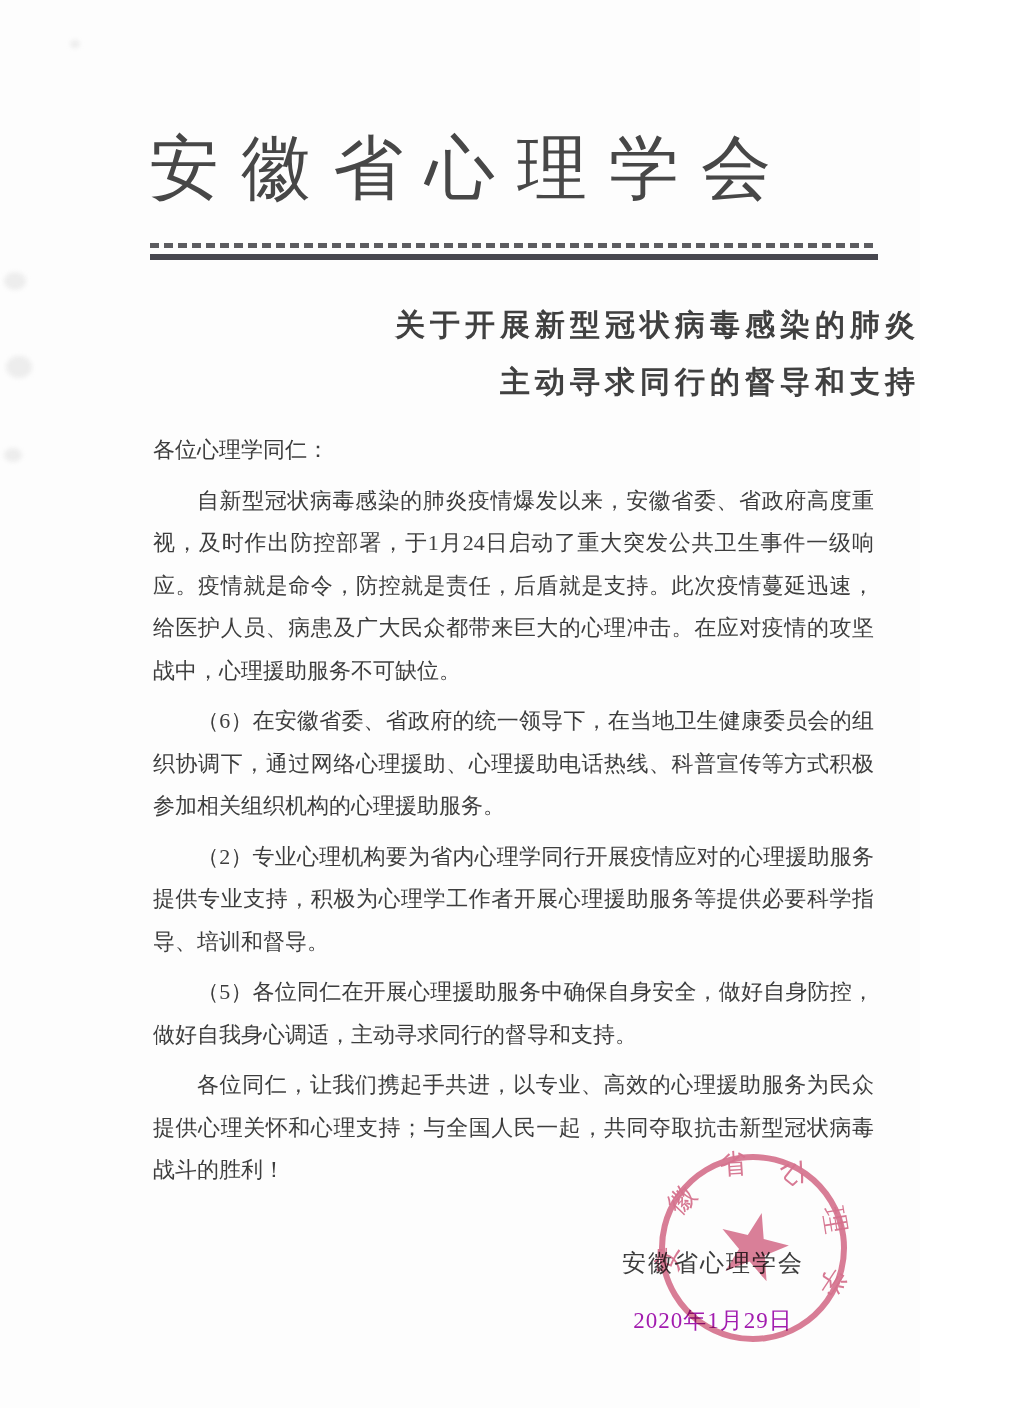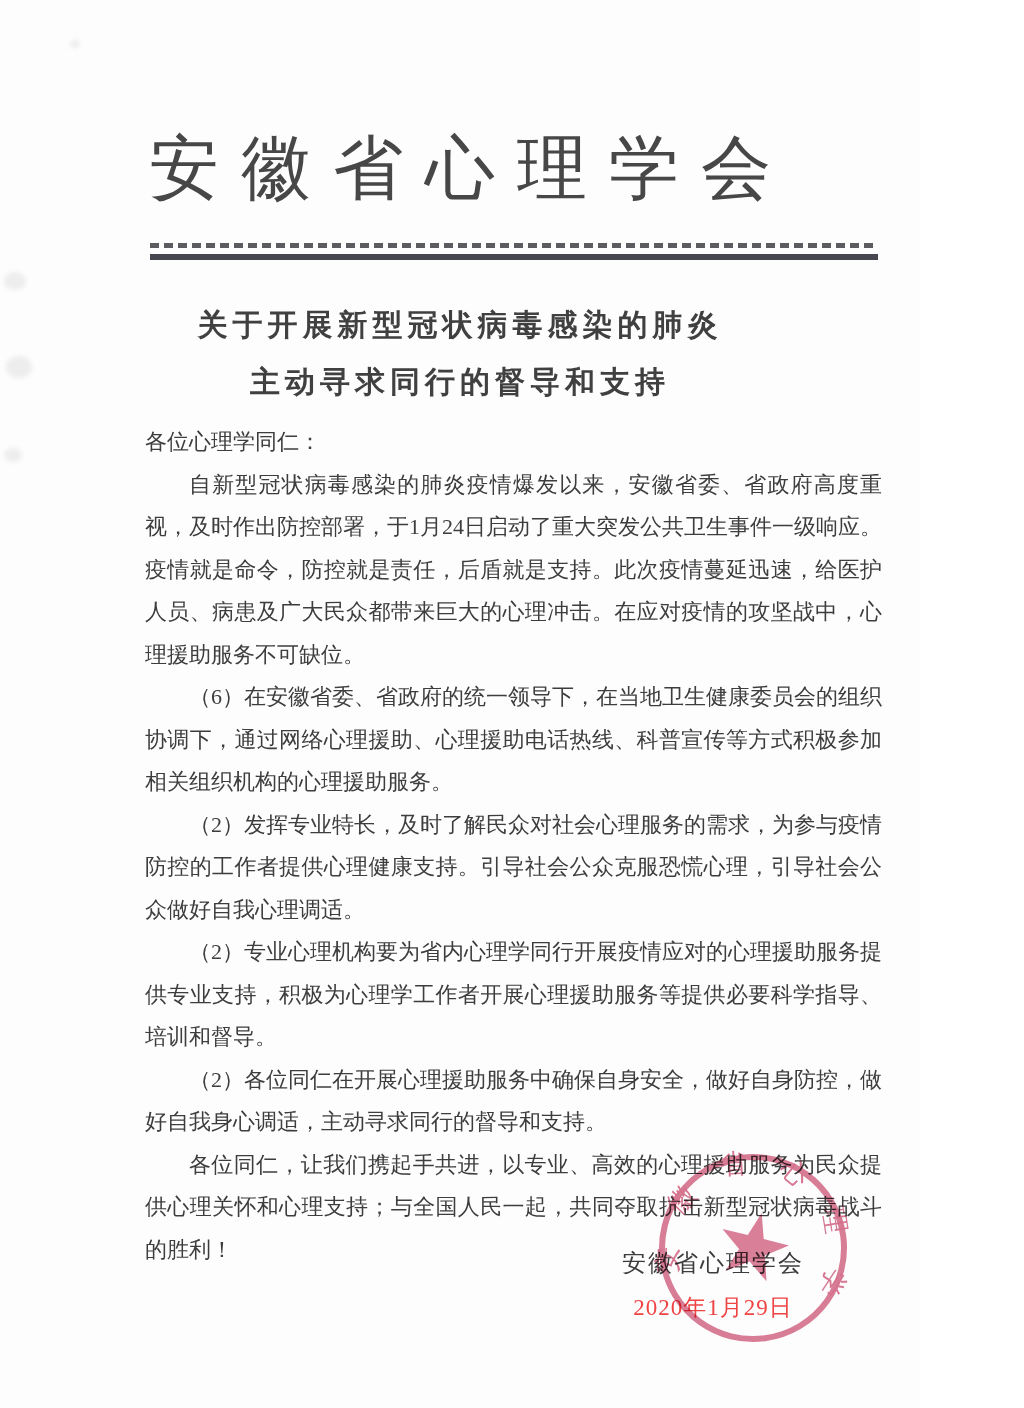--- a/index.html
+++ b/index.html
@@ -52,21 +52,21 @@
     height: 6px;
     background: #47474f;
   }
 
   
   .doc-title {
     position: absolute;
     top: 296px;
     left: 0;
     width: 100%;
-    text-align: center;
+    text-align: right;
     font-family: "Liberation Sans", "DejaVu Sans", sans-serif;
     font-weight: bold;
     font-size: 30px;
     color: #404040;
     letter-spacing: 5px;
     line-height: 57px;
     white-space: nowrap;
   }
 
   
@@ -74,45 +74,45 @@
     position: absolute;
     top: 421px;
     left: 145px;
     width: 737px;
     font-size: 22px;
     line-height: 42.5px;
     text-align: justify;
     color: #3d3d3d;
   }
   .body-text p {
-    margin: 0;
+    margin: 8px;
     text-indent: 2em;
   }
   .body-text p.greeting {
     text-indent: 0;
   }
 
   
   .signature {
     position: absolute;
     top: 1247px;
     left: 620px;
     width: 186px;
     text-align: center;
   }
   .signature .org {
     font-size: 24px;
     letter-spacing: 2px;
     color: #3c3c3c;
   }
   .signature .date {
-    margin-top: 13px;
+    margin-top: 26px;
     font-size: 23px;
     letter-spacing: 1px;
-    color: #ef4444;
+    color: #a21caf;
   }
 
   
   .seal {
     position: absolute;
     left: 651px;
     top: 1146px;
     width: 204px;
     height: 204px;
     mix-blend-mode: multiply;
@@ -158,23 +158,22 @@
 
   <div class="doc-title">
     <div>关于开展新型冠状病毒感染的肺炎</div>
     <div>主动寻求同行的督导和支持</div>
   </div>
 
   <div class="body-text">
     <p class="greeting">各位心理学同仁：</p>
     <p>自新型冠状病毒感染的肺炎疫情爆发以来，安徽省委、省政府高度重视，及时作出防控部署，于1月24日启动了重大突发公共卫生事件一级响应。疫情就是命令，防控就是责任，后盾就是支持。此次疫情蔓延迅速，给医护人员、病患及广大民众都带来巨大的心理冲击。在应对疫情的攻坚战中，心理援助服务不可缺位。</p>
     <p>（6）在安徽省委、省政府的统一领导下，在当地卫生健康委员会的组织协调下，通过网络心理援助、心理援助电话热线、科普宣传等方式积极参加相关组织机构的心理援助服务。</p>
-    <p>（2）发挥专业特长，及时了解民众对社会心理服务的需求，为参与疫情防控的工作者提供心理健康支持。引导社会公众克服恐慌心理，引导社会公众做好自我心理调适。</p>
     <p>（2）专业心理机构要为省内心理学同行开展疫情应对的心理援助服务提供专业支持，积极为心理学工作者开展心理援助服务等提供必要科学指导、培训和督导。</p>
-    <p>（2）各位同仁在开展心理援助服务中确保自身安全，做好自身防控，做好自我身心调适，主动寻求同行的督导和支持。</p>
+    <p>（5）各位同仁在开展心理援助服务中确保自身安全，做好自身防控，做好自我身心调适，主动寻求同行的督导和支持。</p>
     <p>各位同仁，让我们携起手共进，以专业、高效的心理援助服务为民众提供心理关怀和心理支持；与全国人民一起，共同夺取抗击新型冠状病毒战斗的胜利！</p>
   </div>
 
   <div class="signature">
     <div class="org">安徽省心理学会</div>
     <div class="date">2020年1月29日</div>
   </div>
 
   <svg class="seal" viewBox="-102 -102 204 204" xmlns="http://www.w3.org/2000/svg">
     <g transform="rotate(14)">

